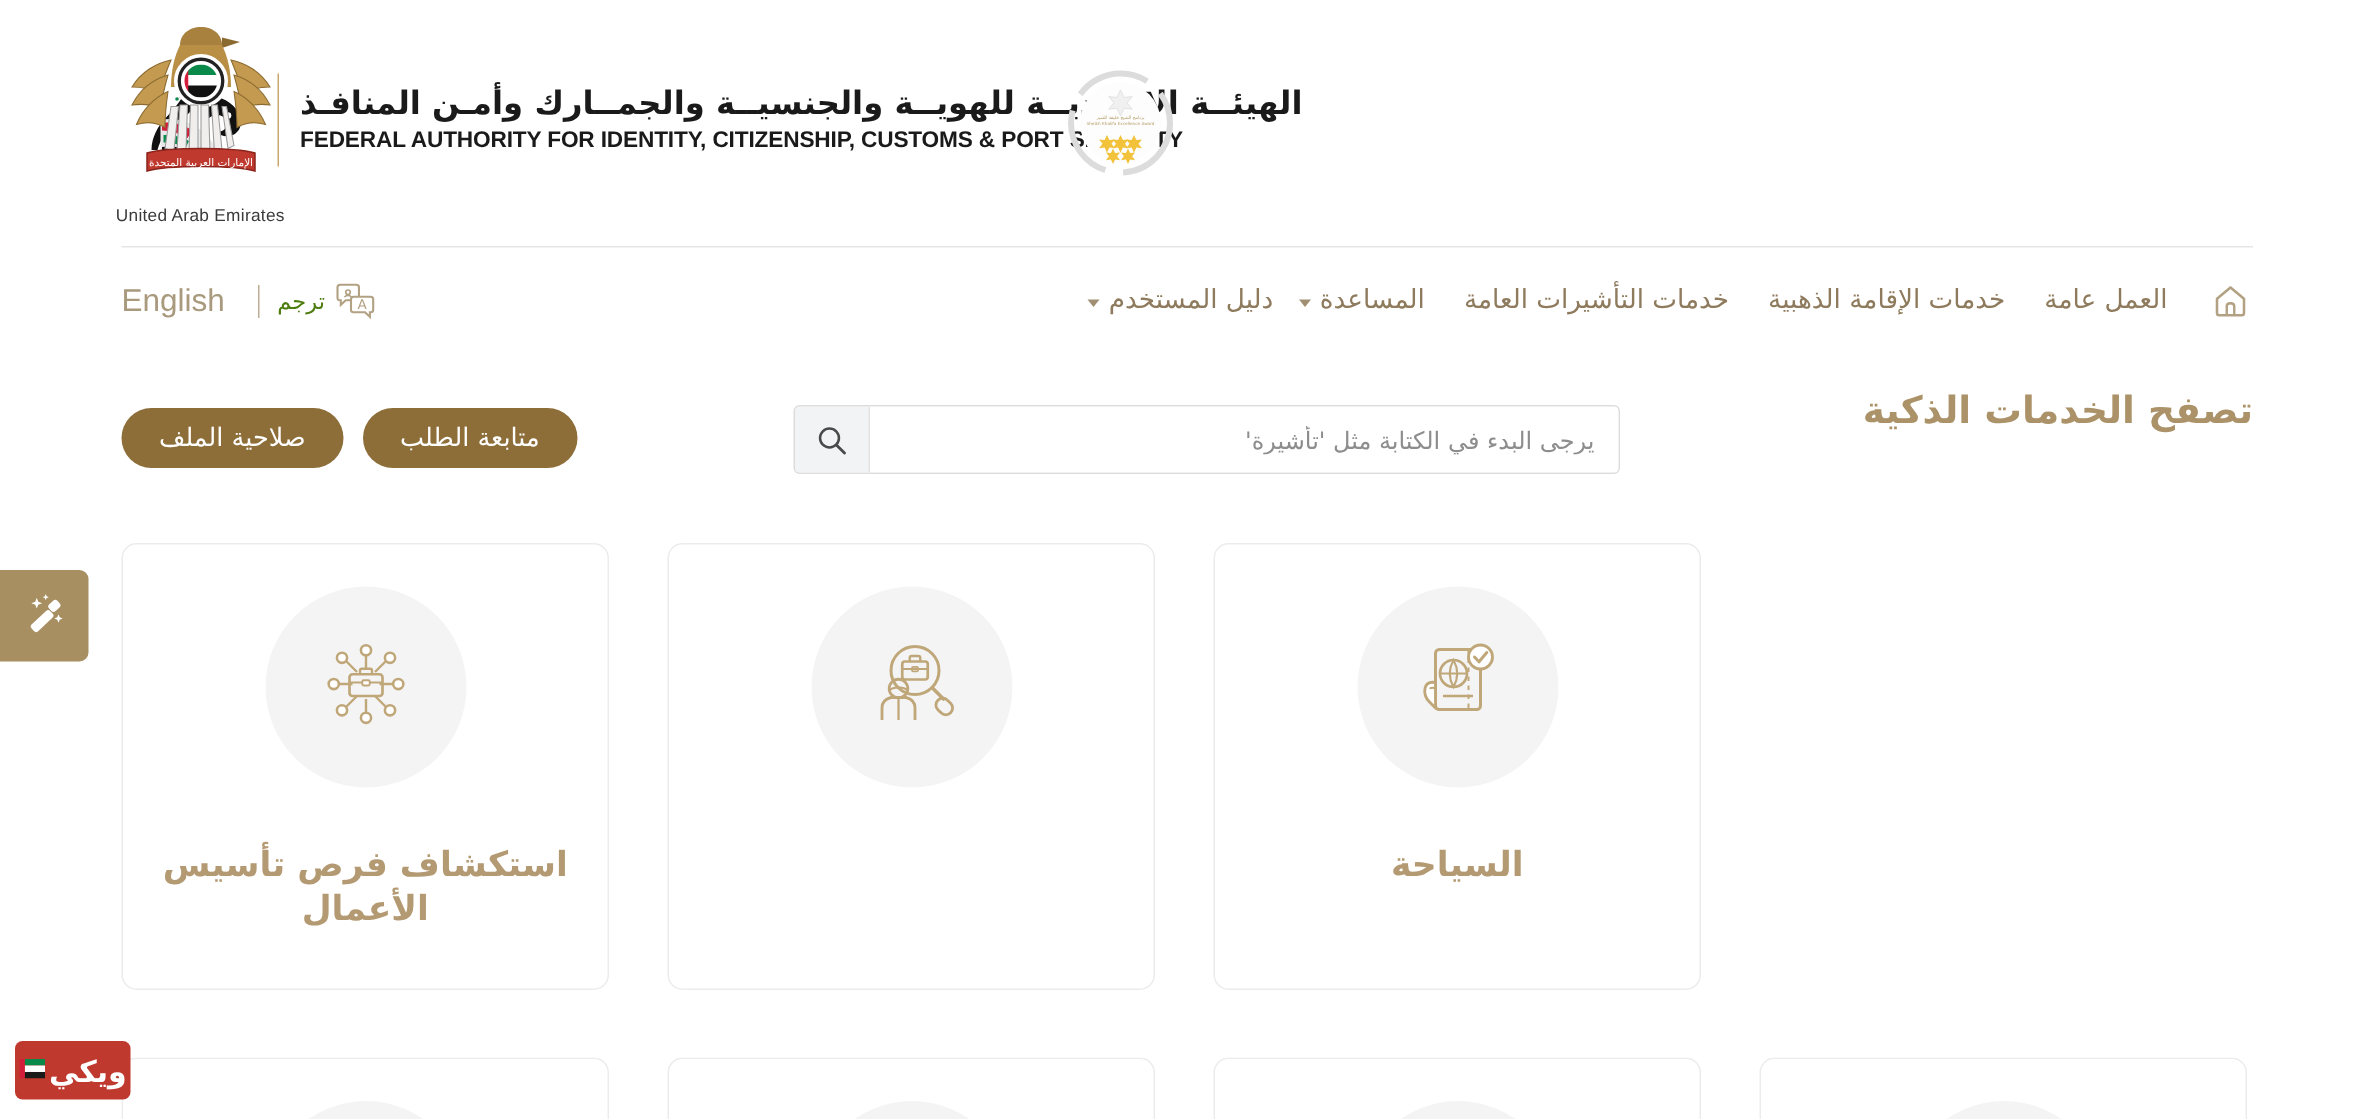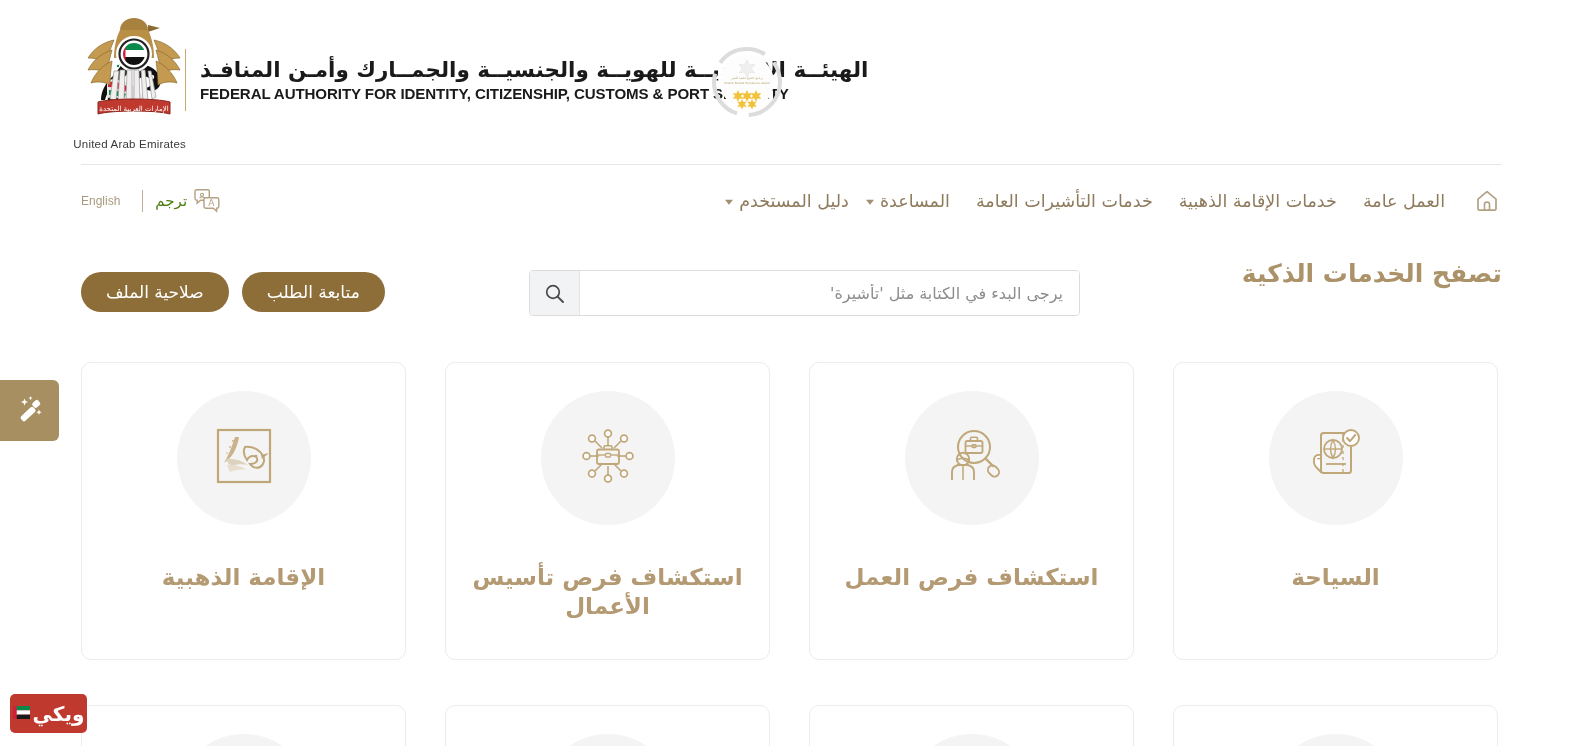--- a/index.html
+++ b/index.html
@@ -25,21 +25,21 @@
   .header-inner {
     position: absolute;
     top: 0; left: 81px;
     width: 1421px; height: 165px;
     border-bottom: 1px solid #e6e6e6;
   }
   .uae-emblem {
     position: absolute;
     top: 14px; left: 0px;
     width: 105px; height: 132px;
-    display: flex; flex-direction: column; align-items: flex-start;
+    display: flex; flex-direction: column; align-items: center;
   }
   .uae-emblem .emblem-label {
     font-size: 11.5px; color: #3a3a3a;
     font-family: "Liberation Sans", sans-serif;
     margin-top: 2px; letter-spacing: .2px;
     white-space: nowrap;
   }
 
   
   .faic-logo {
@@ -100,21 +100,21 @@
     margin-top: 3px;
   }
   .nav-item.nav-tight { padding-right: 4px; }
 
   .nav-right {
     position: absolute; left: 0; top: 50%;
     transform: translateY(-50%);
     display: flex; align-items: center; direction: ltr; gap: 0;
   }
   .lang-en {
-    font-size: 12px; color: #a99a7e; padding: 0 10px 0 0; cursor: pointer;
+    font-size: 21px; color: #a99a7e; padding: 0 10px 0 0; cursor: pointer;
     font-family: "Liberation Sans", sans-serif;
   }
   .lang-sep {
     width: 1px; height: 22px; background: #bdae95; margin: 0 12px;
   }
   .lang-ar {
     font-size: 15px; color: #4d7c0f; cursor: pointer; padding-right: 3px;
   }
   .translate-icon { width: 30px; height: 26px; margin-left: 2px; }
 
@@ -400,39 +400,20 @@
 
     <div class="btn-group">
       <button class="pill-btn">صلاحية الملف</button>
       <button class="pill-btn">متابعة الطلب</button>
     </div>
 
   </div>
 
   <div class="cards">
 
-    <div class="card">
-      <div class="card-circle">
-        <span>
-          <svg width="62" height="62" viewBox="0 0 62 62" xmlns="http://www.w3.org/2000/svg">
-            <rect x="5" y="5" width="52" height="52" fill="none" stroke="#c0a779" stroke-width="2.2"></rect>
-            <path d="M22 12 C19 22 15 31 11 38 C14 36 17 33 20 29 C23 24 25 18 26 12 Z" fill="#cbb28a"></path>
-            <path d="M13 34 C20 33 28 35 35 40 C30 39 24 39 18 41 C16 39 14 37 13 34 Z" fill="#ddd2bd"></path>
-            <path d="M14 40 C21 39 28 41 34 45 C28 44 22 45 17 47 C16 45 15 42 14 40 Z" fill="#e7dece"></path>
-            <path d="M32 22 C40 21 47 25 50 31 C52 35 51 40 47 42 C43 44 39 42 37 39 C40 39 43 38 44 36 C45 33 43 31 40 31 C37 31 35 33 34 35 C31 31 30 26 32 22 Z" fill="none" stroke="#c0a779" stroke-width="2"></path>
-            <circle cx="43" cy="31" r="1.3" fill="#c0a779"></circle>
-            <path d="M48 30 L56 28 L49 34 Z" fill="#c0a779"></path>
-            <circle cx="20" cy="16" r="1" fill="#cbb28a"></circle>
-            <circle cx="17" cy="22" r="0.9" fill="#cbb28a"></circle>
-            <circle cx="14" cy="28" r="0.8" fill="#cbb28a"></circle>
-          </svg>
-        </span>
-      </div>
-      <div class="card-title">الإقامة الذهبية</div>
-    </div>
 
     <div class="card">
       <div class="card-circle">
         <span>
           <svg width="66" height="62" viewBox="0 0 66 62" xmlns="http://www.w3.org/2000/svg">
             <g stroke="#c0a779" stroke-width="1.6" fill="none">
               <line x1="20" y1="16" x2="27" y2="23"></line>
               <line x1="33" y1="12" x2="33" y2="21"></line>
               <line x1="46" y1="16" x2="39" y2="23"></line>
               <line x1="15" y1="31" x2="24" y2="31"></line>
@@ -472,21 +453,20 @@
             <rect x="31" y="19.6" width="4" height="3" rx="0.8" fill="none" stroke="#c0a779" stroke-width="1.2"></rect>
             <line x1="44.5" y1="33.5" x2="52" y2="41" stroke="#c0a779" stroke-width="2.4" stroke-linecap="round"></line>
             <rect x="48" y="40" width="9" height="12" rx="4.5" transform="rotate(-45 52.5 46)" fill="none" stroke="#c0a779" stroke-width="1.9"></rect>
             <circle cx="22" cy="34" r="6.2" fill="none" stroke="#c0a779" stroke-width="1.9"></circle>
             <path d="M15.5 35 Q22 31.5 28.5 35" fill="none" stroke="#c0a779" stroke-width="1.5"></path>
             <path d="M11 55 L11 47 Q11 41.5 17 40 L27 40 Q33 41.5 33 47 L33 55" fill="none" stroke="#c0a779" stroke-width="1.9" stroke-linejoin="round"></path>
             <line x1="22" y1="40.5" x2="22" y2="55" stroke="#c0a779" stroke-width="1.5"></line>
           </svg>
         </span>
       </div>
-      <div class="card-title">استكشاف فرص العمل</div>
     </div>
 
     <div class="card">
       <div class="card-circle">
         <span>
           <svg width="62" height="62" viewBox="0 0 62 62" xmlns="http://www.w3.org/2000/svg">
             <rect x="16" y="8" width="30" height="40" rx="2.5" fill="none" stroke="#c0a779" stroke-width="2"></rect>
             <line x1="38" y1="8" x2="38" y2="48" stroke="#c0a779" stroke-width="1.3" stroke-dasharray="3 3"></line>
             <circle cx="28" cy="24" r="9" fill="none" stroke="#c0a779" stroke-width="1.8"></circle>
             <line x1="19" y1="24" x2="37" y2="24" stroke="#c0a779" stroke-width="1.4"></line>

